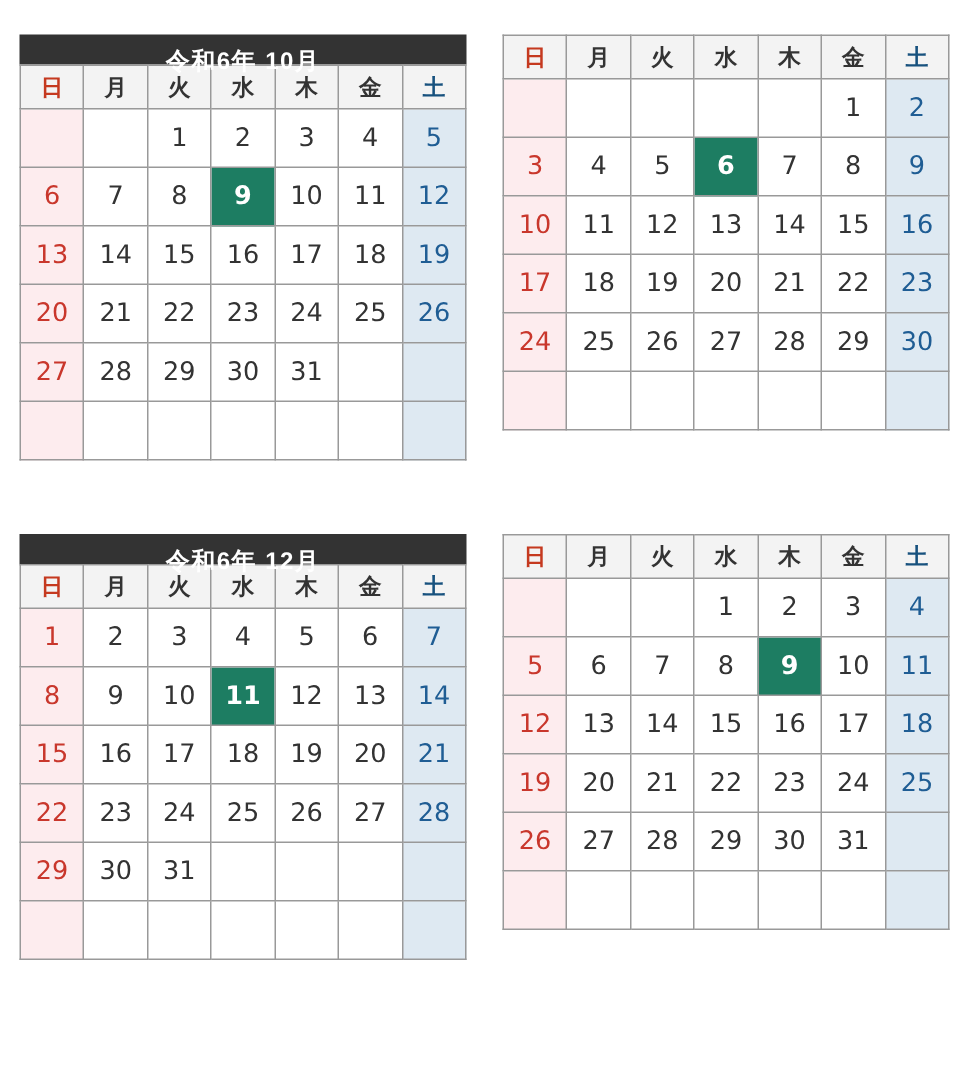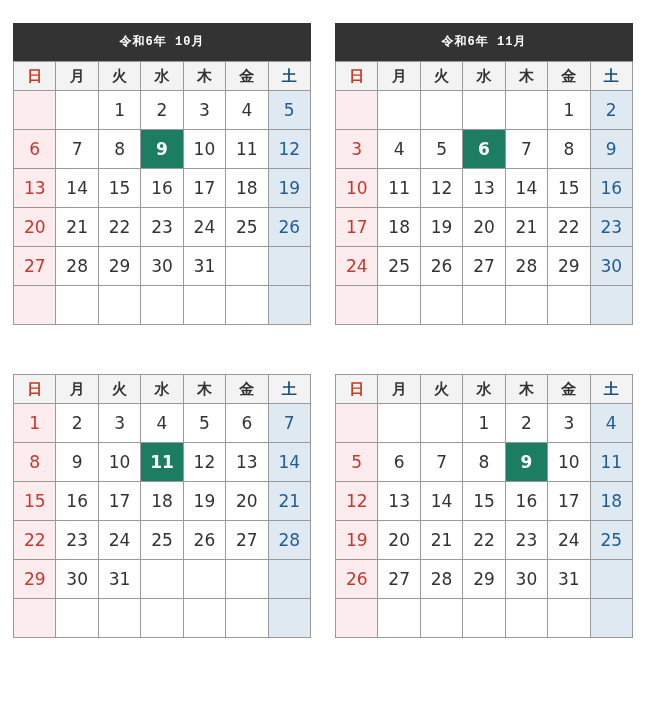--- a/index.html
+++ b/index.html
@@ -21,29 +21,28 @@
     top: 23px;
     display: grid;
     grid-template-columns: 298px 298px;
     column-gap: 24px;
     row-gap: 49px;
   }
   .calendar {
     width: 298px;
   }
   .cal-title {
-    height: 38px;
+    height: 20px;
     line-height: 38px;
     background: var(--header_bg);
     color: var(--header_text);
     text-align: center;
     font-weight: bold;
-    font-size: 12px;
+    font-size: 16px;
     letter-spacing: 1px;
-    font-family: Liberation Mono, monospace;
   }
   table.cal {
     border-collapse: collapse;
     width: 100%;
     table-layout: fixed;
   }
   table.cal th,
   table.cal td {
     border: 1px solid var(--border);
     text-align: center;
@@ -144,21 +143,20 @@
               <td class=""></td>
               <td class=""></td>
               <td class=""></td>
               <td class=""></td>
               <td class="sat"></td>
             </tr>
           </tbody>
         </table>
       </div>
       <div class="calendar">
-        <div class="cal-title">令和6年 11月</div>
         <table class="cal">
           <thead>
             <tr>
               <th class="sun">日</th>
               <th class="">月</th>
               <th class="">火</th>
               <th class="">水</th>
               <th class="">木</th>
               <th class="">金</th>
               <th class="sat">土</th>
@@ -216,20 +214,21 @@
               <td class=""></td>
               <td class=""></td>
               <td class=""></td>
               <td class=""></td>
               <td class="sat"></td>
             </tr>
           </tbody>
         </table>
       </div>
       <div class="calendar">
+        <div class="cal-title">令和6年 12月</div>
         <table class="cal">
           <thead>
             <tr>
               <th class="sun">日</th>
               <th class="">月</th>
               <th class="">火</th>
               <th class="">水</th>
               <th class="">木</th>
               <th class="">金</th>
               <th class="sat">土</th>

